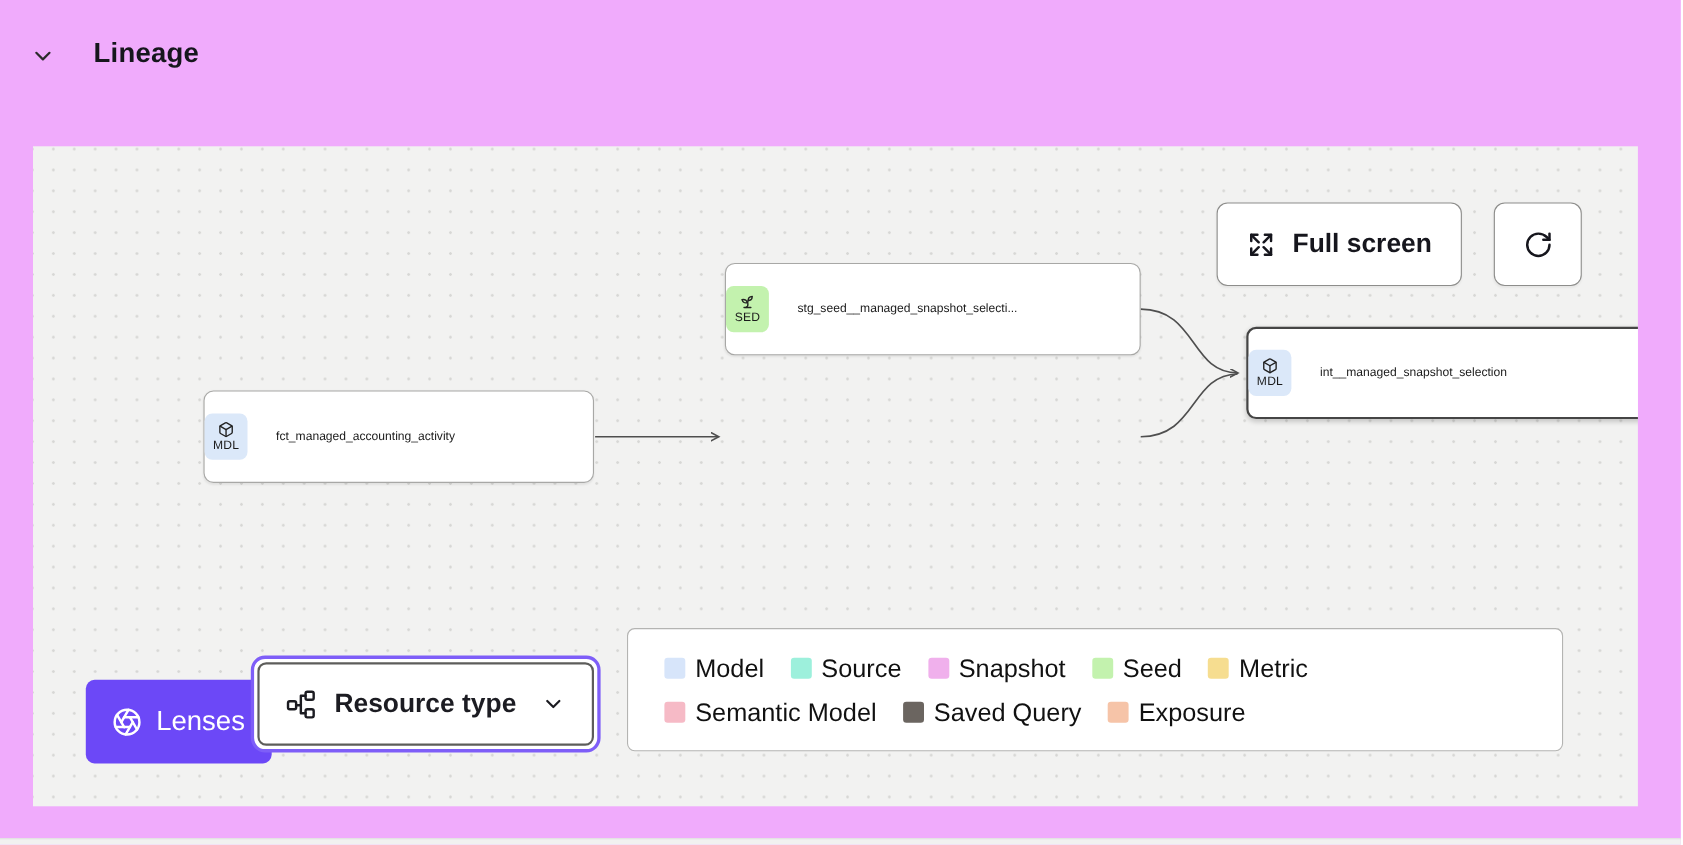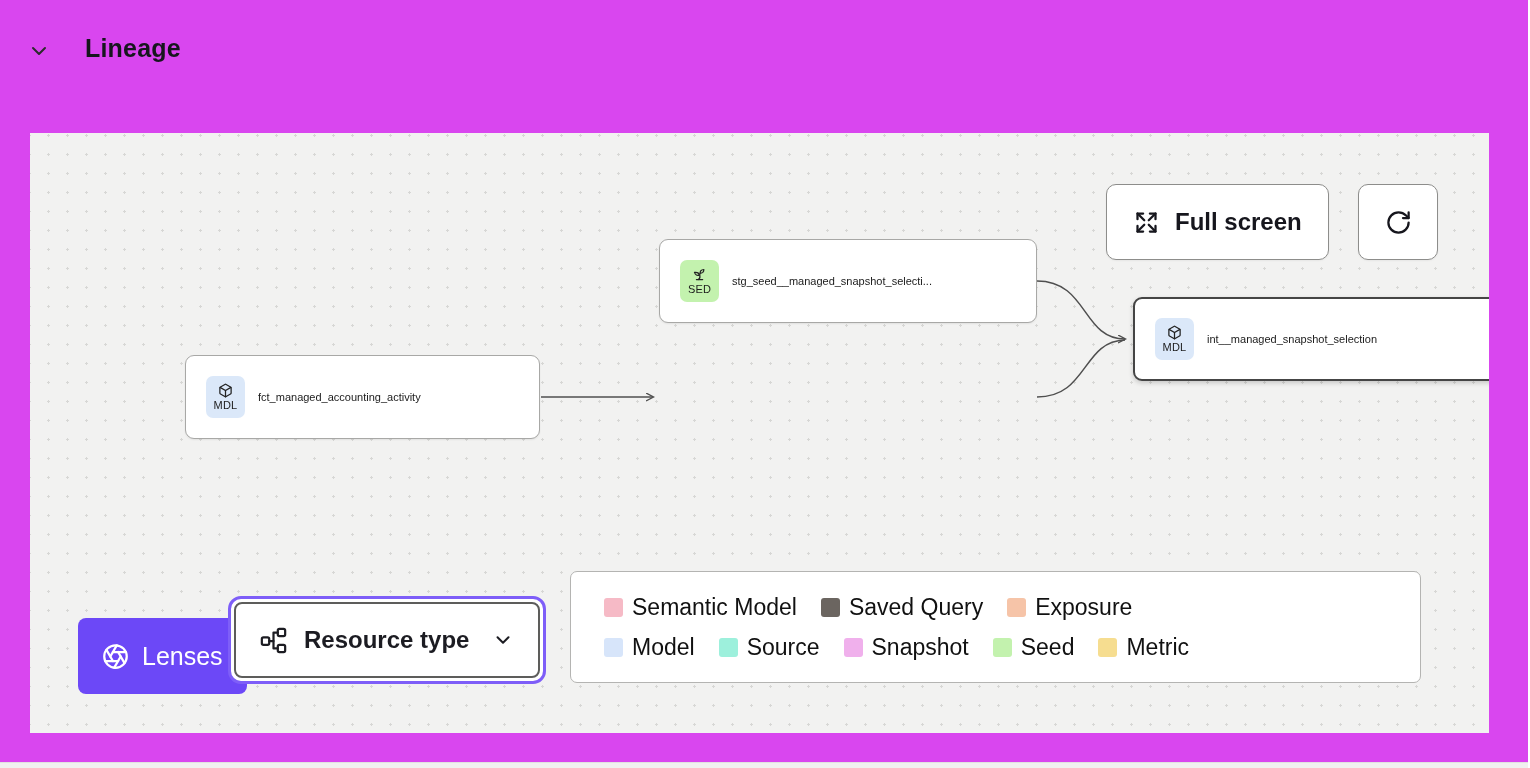--- a/index.html
+++ b/index.html
@@ -1,33 +1,33 @@
 <!DOCTYPE html>
 <html><head>
 <meta charset="utf-8">
 <style>
   * { margin:0; padding:0; box-sizing:border-box; }
   html,body { width:1530px; height:768px; background:#fff; font-family:"Liberation Sans", sans-serif; overflow:hidden; }
-  .page { position:relative; width:1528px; height:768px; background:#d946ef; }
+  .page { position:relative; width:1528px; height:768px; background:#f0abfc; }
 
   
   .header { position:absolute; left:0; top:0; width:100%; height:100px; }
   .chev { position:absolute; left:27px; top:39px; width:24px; height:24px; color:#2b2b2b; cursor:pointer; }
   .page-title { position:absolute; left:85px; top:34px; font-size:25px; font-weight:700; color:#16161d; letter-spacing:.2px; }
 
   
   .canvas { position:absolute; left:30px; top:133px; width:1459px; height:600px; overflow:hidden;
     background-color:#f2f2f1;
     background-image:radial-gradient(circle, #d7d7d5 1.15px, transparent 1.35px);
     background-size:19px 19px; background-position:9px 12px; }
   .edges { position:absolute; left:0; top:0; width:1459px; height:600px; pointer-events:none; }
 
   
   .node { position:absolute; height:84px; background:#fff; border:1px solid #a8a8a6; border-radius:9px;
-    display:flex; align-items:center; padding-left:20px; gap:13px; box-shadow:0 1px 2px rgba(0,0,0,.07); cursor:pointer; }
+    display:flex; align-items:center; gap:26px; box-shadow:0 1px 2px rgba(0,0,0,.07); cursor:pointer; }
   .node.selected { border:2px solid #454545; box-shadow:0 2px 5px rgba(0,0,0,.18); }
   .badge { width:39px; height:42px; border-radius:7px; display:flex; flex-direction:column; align-items:center; justify-content:center; gap:1px; flex:none; }
   .badge .bicon { width:15px; height:15px; color:#222; }
   .badge .btext { font-size:11px; color:#1c1c1c; letter-spacing:.2px; line-height:1.1; }
   .nlabel { font-size:11px; color:#1a1a1a; white-space:nowrap; }
 
   
   .btn { position:absolute; background:#fff; border:1.5px solid #8d8d8b; border-radius:10px; display:flex; align-items:center; justify-content:center; cursor:pointer; box-shadow:0 1px 2px rgba(0,0,0,.05); }
   .fullscreen-btn { left:1076px; top:51px; height:76px; padding:0 26px; gap:15px; }
   .fullscreen-btn .label { font-size:24px; font-weight:600; color:#16161d; }
@@ -182,52 +182,52 @@
           <svg viewBox="0 0 24 24" width="22" height="22" fill="none" stroke="currentColor" stroke-width="2.2" stroke-linecap="round" stroke-linejoin="round">
               <polyline points="6 9 12 15 18 9"></polyline>
             </svg>
         </span>
       </div>
     </div>
 
     <div class="legend">
       <div class="lrow">
         <span class="litem">
+            <span class="lswatch" style="background-color: rgb(215, 229, 250);"></span>
+            <span class="llabel">Model</span>
+          </span>
+        <span class="litem">
+            <span class="lswatch" style="background-color: rgb(157, 240, 220);"></span>
+            <span class="llabel">Source</span>
+          </span>
+        <span class="litem">
+            <span class="lswatch" style="background-color: rgb(240, 176, 236);"></span>
+            <span class="llabel">Snapshot</span>
+          </span>
+        <span class="litem">
+            <span class="lswatch" style="background-color: rgb(195, 242, 174);"></span>
+            <span class="llabel">Seed</span>
+          </span>
+        <span class="litem">
+            <span class="lswatch" style="background-color: rgb(246, 221, 144);"></span>
+            <span class="llabel">Metric</span>
+          </span>
+      </div>
+      <div class="lrow">
+        <span class="litem">
             <span class="lswatch" style="background-color: rgb(246, 186, 198);"></span>
             <span class="llabel">Semantic Model</span>
           </span>
         <span class="litem">
             <span class="lswatch" style="background-color: rgb(107, 101, 96);"></span>
             <span class="llabel">Saved Query</span>
           </span>
         <span class="litem">
             <span class="lswatch" style="background-color: rgb(246, 196, 168);"></span>
             <span class="llabel">Exposure</span>
           </span>
       </div>
-      <div class="lrow">
-        <span class="litem">
-            <span class="lswatch" style="background-color: rgb(215, 229, 250);"></span>
-            <span class="llabel">Model</span>
-          </span>
-        <span class="litem">
-            <span class="lswatch" style="background-color: rgb(157, 240, 220);"></span>
-            <span class="llabel">Source</span>
-          </span>
-        <span class="litem">
-            <span class="lswatch" style="background-color: rgb(240, 176, 236);"></span>
-            <span class="llabel">Snapshot</span>
-          </span>
-        <span class="litem">
-            <span class="lswatch" style="background-color: rgb(195, 242, 174);"></span>
-            <span class="llabel">Seed</span>
-          </span>
-        <span class="litem">
-            <span class="lswatch" style="background-color: rgb(246, 221, 144);"></span>
-            <span class="llabel">Metric</span>
-          </span>
-      </div>
     </div>
 
   </div>
 
   <div class="bottom-bar"></div>
 </div>
 
 </body></html>

